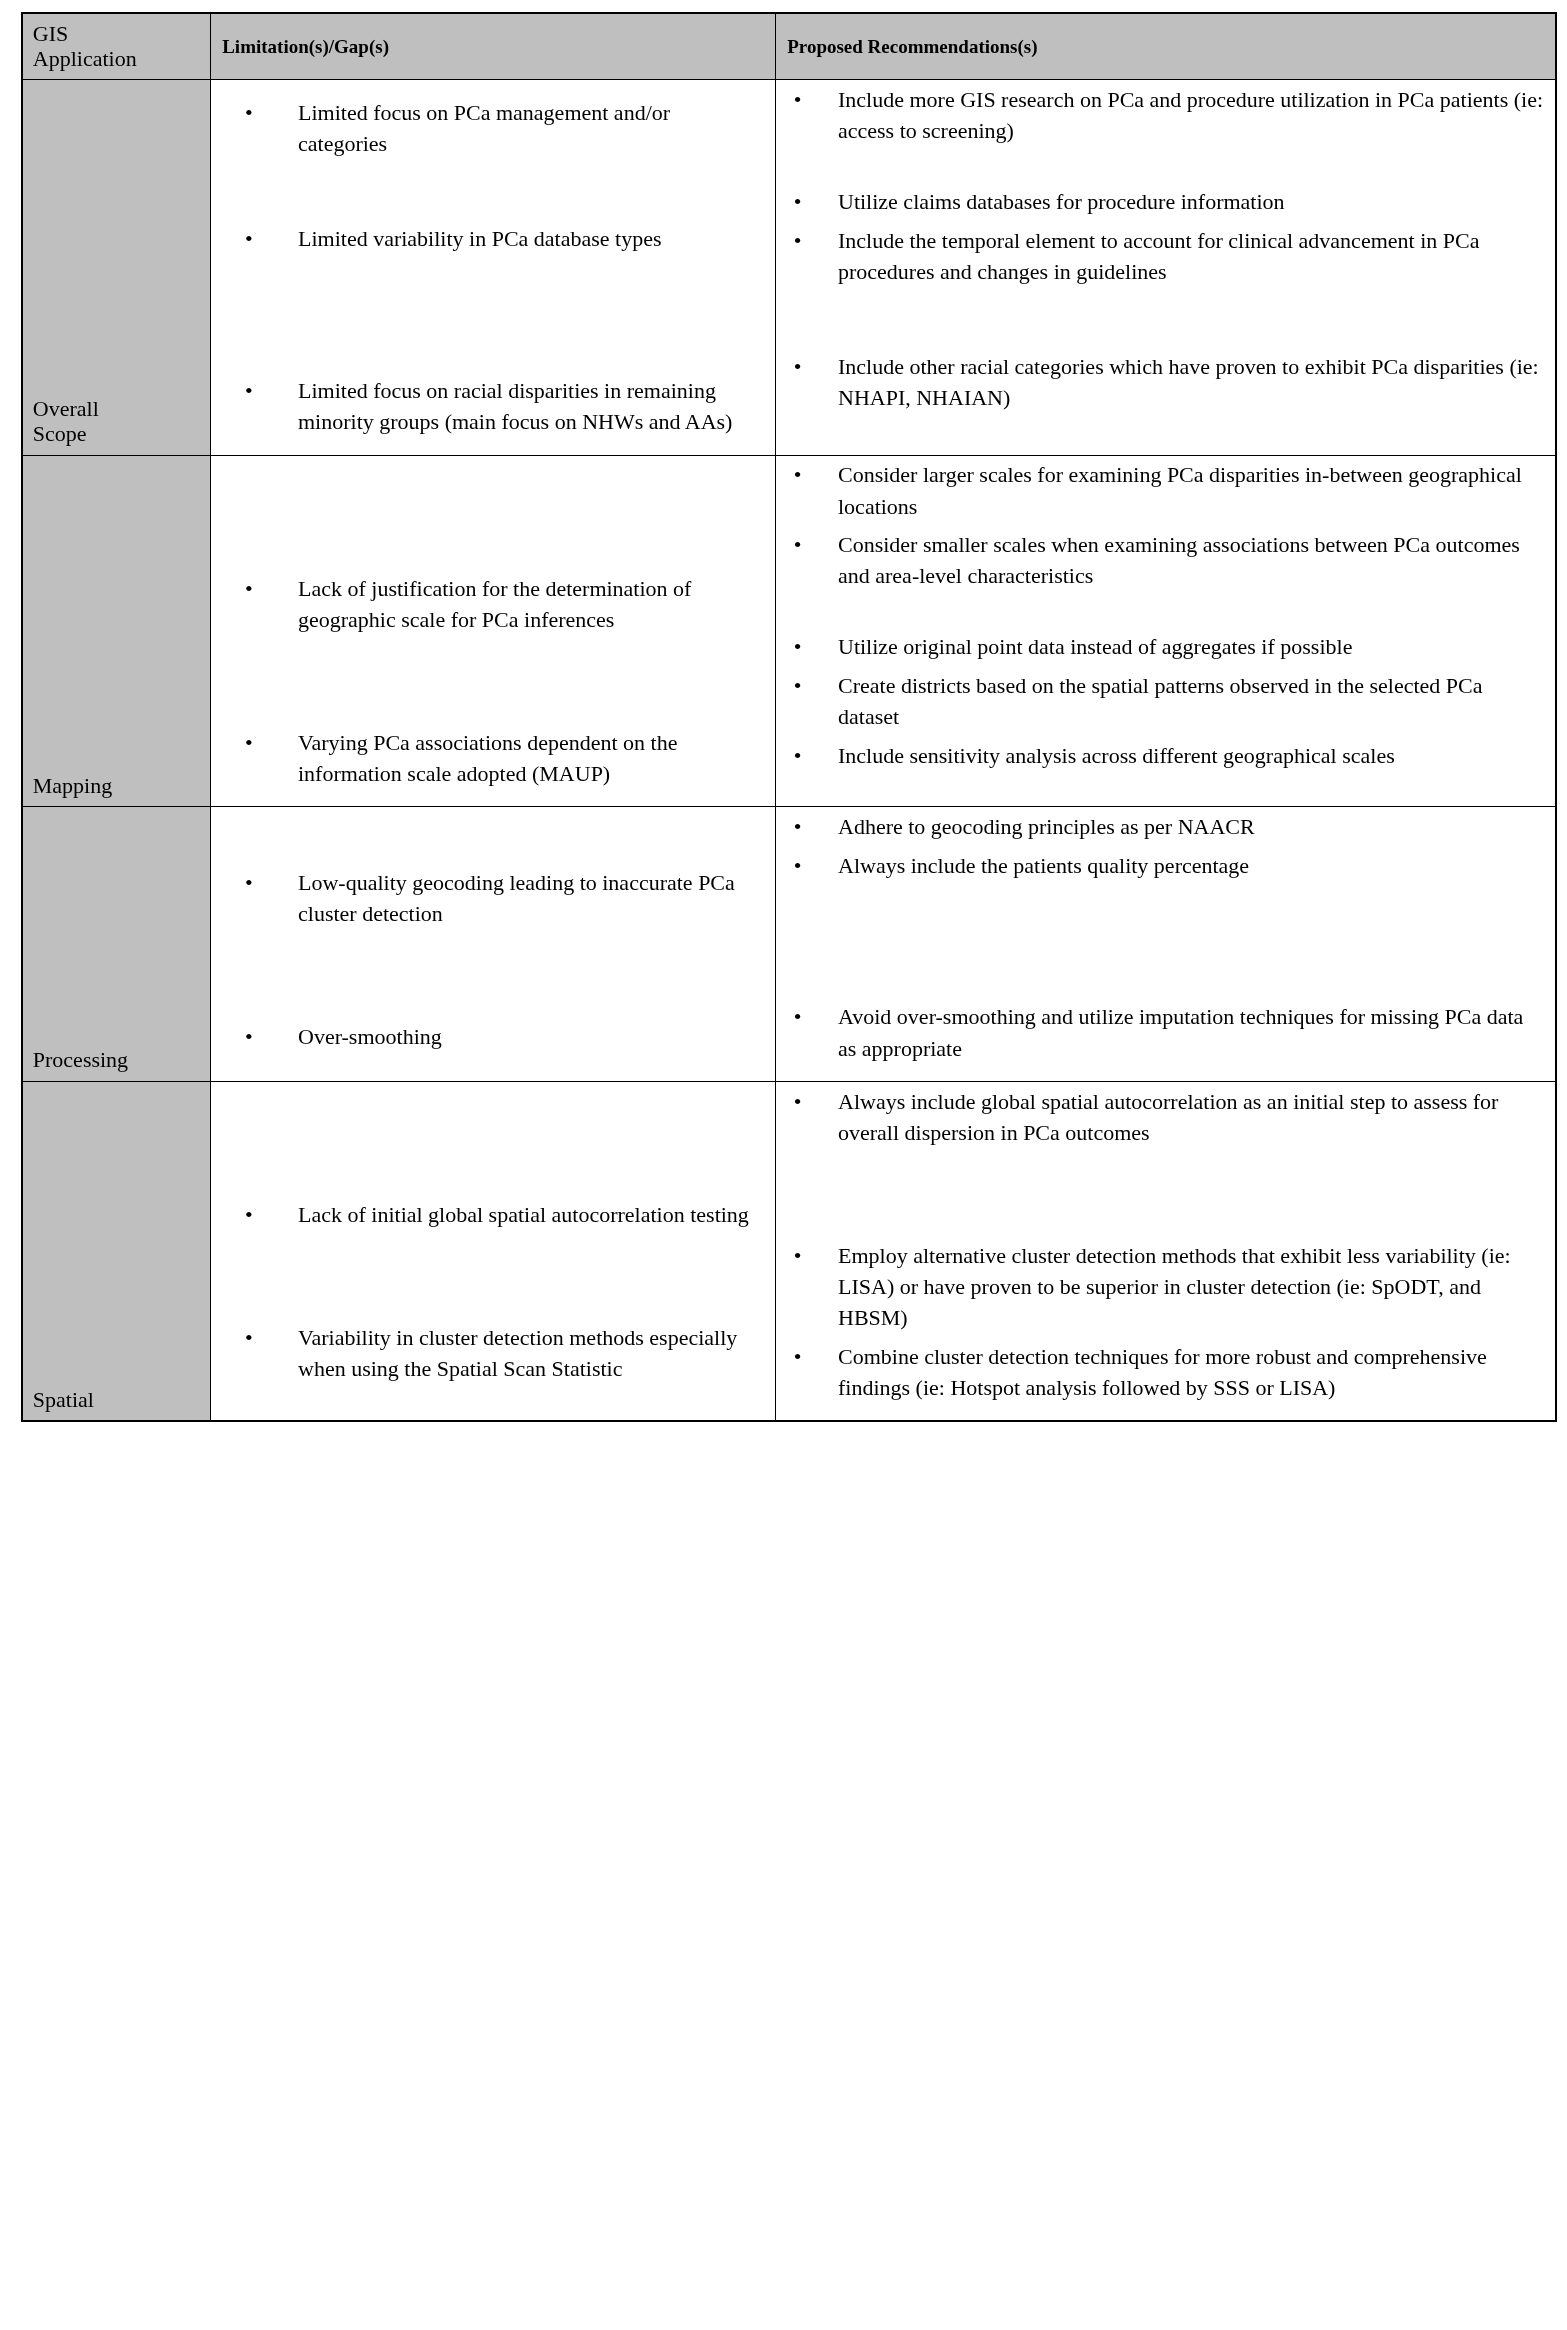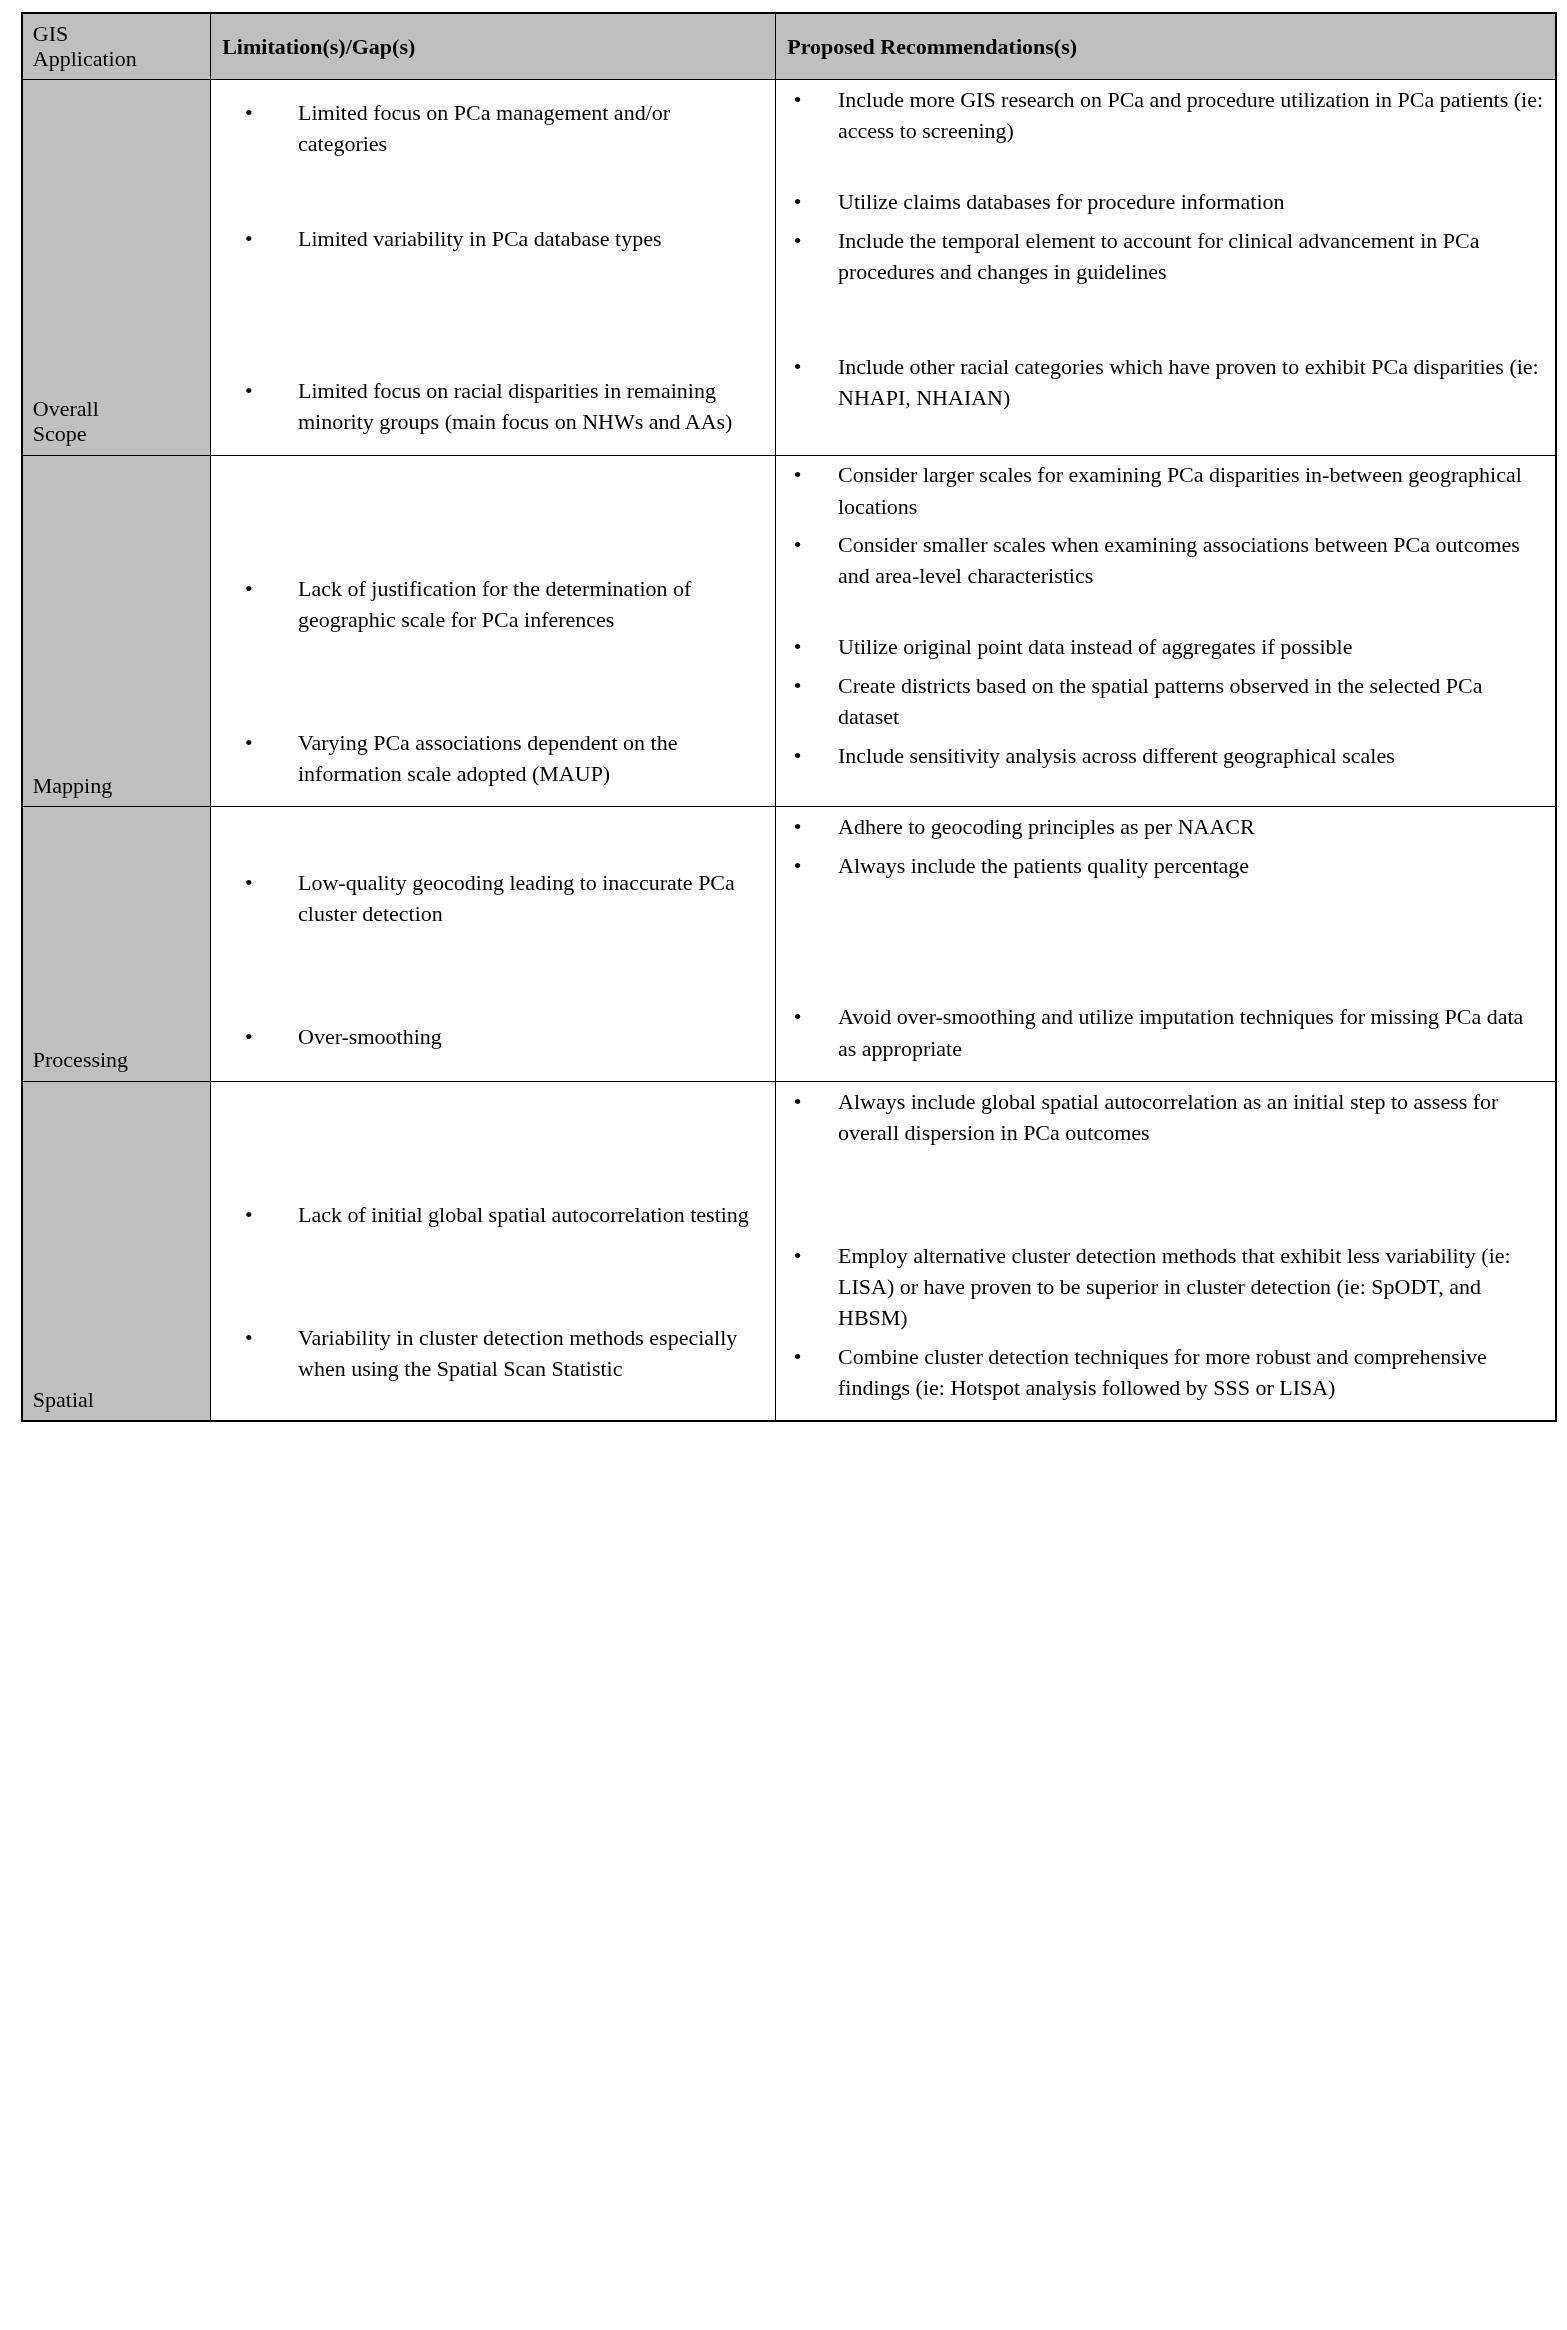--- a/index.html
+++ b/index.html
@@ -52,21 +52,21 @@
     text-align: left;
   }
   th.cell-app {
     vertical-align: top;
     padding-top: 6.5px;
   }
   th.cell-lim, th.cell-rec {
     background: #bfbfbf;
     vertical-align: middle;
     font-weight: bold;
-    font-size: 22px;
+    font-size: 19px;
     line-height: 1.16;
     padding: 7.5px 6.5px 7.5px 11.2px;
     text-align: left;
     color: #000000;
   }
   td.cell-lim, td.cell-rec {
     background: #ffffff;
     vertical-align: top;
     padding: 0;
   }

